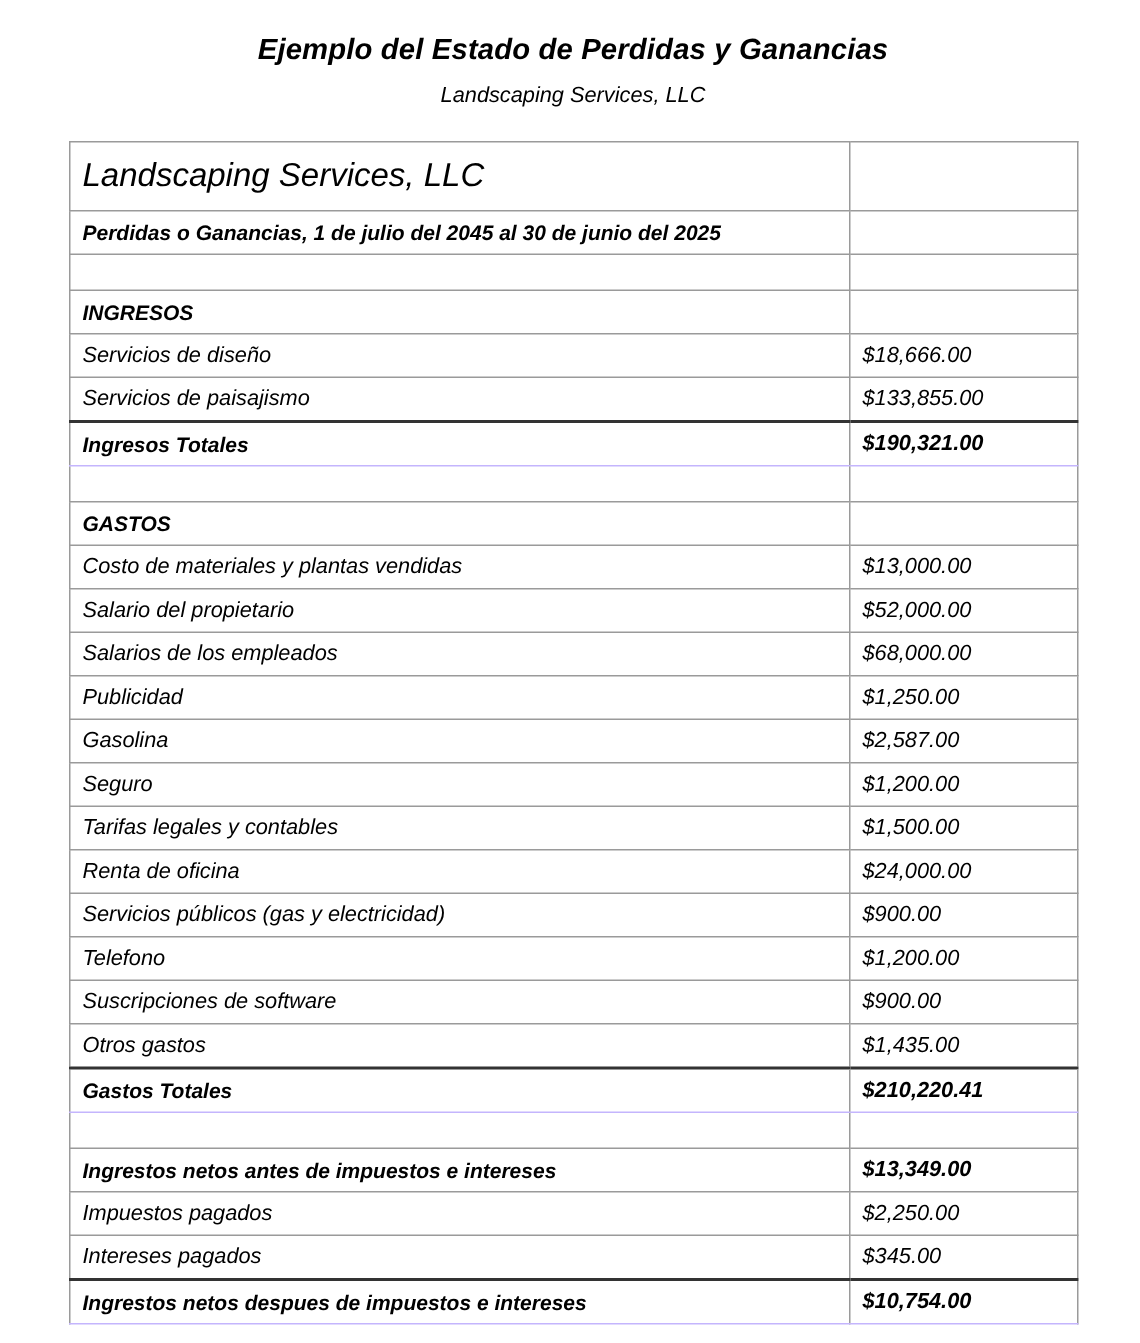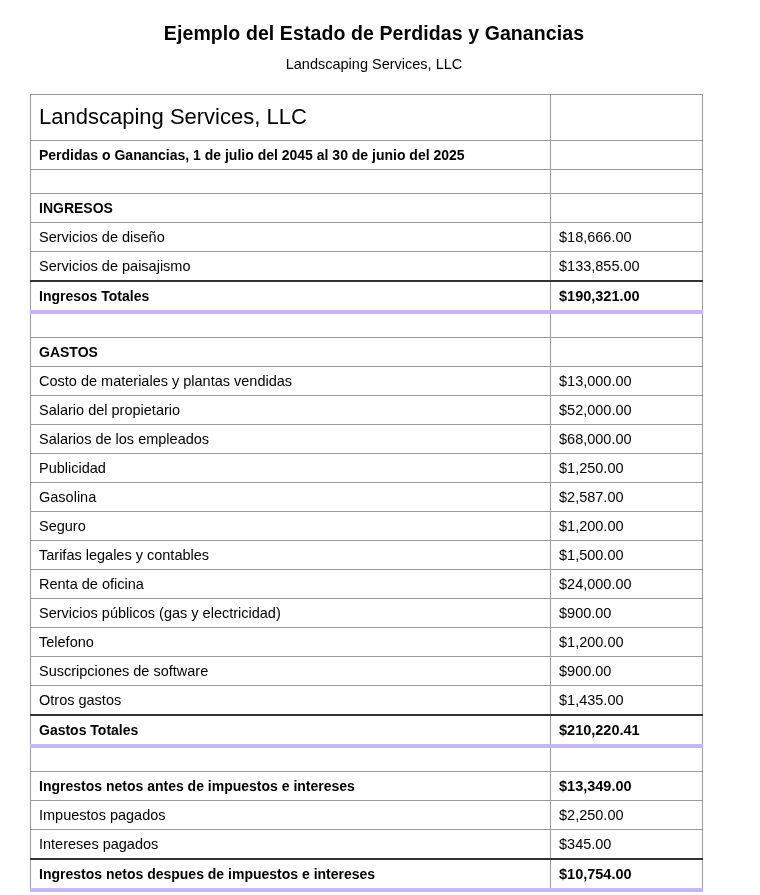--- a/index.html
+++ b/index.html
@@ -11,21 +11,22 @@
     width: 760px;
     height: 895px;
     font-family: "Liberation Sans", sans-serif;
     color: #000000;
     overflow: hidden;
   }
   .page {
     width: 760px;
     height: 649px;
     box-sizing: border-box;
-    padding: 14px 42px 0 30px;
+    padding: 14px 42px 0 46px;
+    font-style: italic;
   }
   .doc-title {
     text-align: center;
     font-size: 19.5px;
     font-weight: bold;
     letter-spacing: 0.1px;
     margin: 8px 0 0 0;
     font-family: "Liberation Sans", sans-serif;
   }
   .doc-subtitle {
@@ -74,21 +75,21 @@
   }
   tr.total td.label { font-size: 14px; }
   tr.spacer td {
     height: 15px;
     padding: 4px 8px;
   }
   tr.strong-top td {
     border-top: 2px solid #333333;
   }
   tr.strong-bottom td {
-    border-bottom: 4px solid #c4b5fd;
+    border-bottom: 1px solid #c4b5fd;
   }
 </style>
 </head>
 <body>
 
 <div class="page">
 
   <h1 class="doc-title">Ejemplo del Estado de Perdidas y Ganancias</h1>
   <div class="doc-subtitle">Landscaping Services, LLC</div>
 

